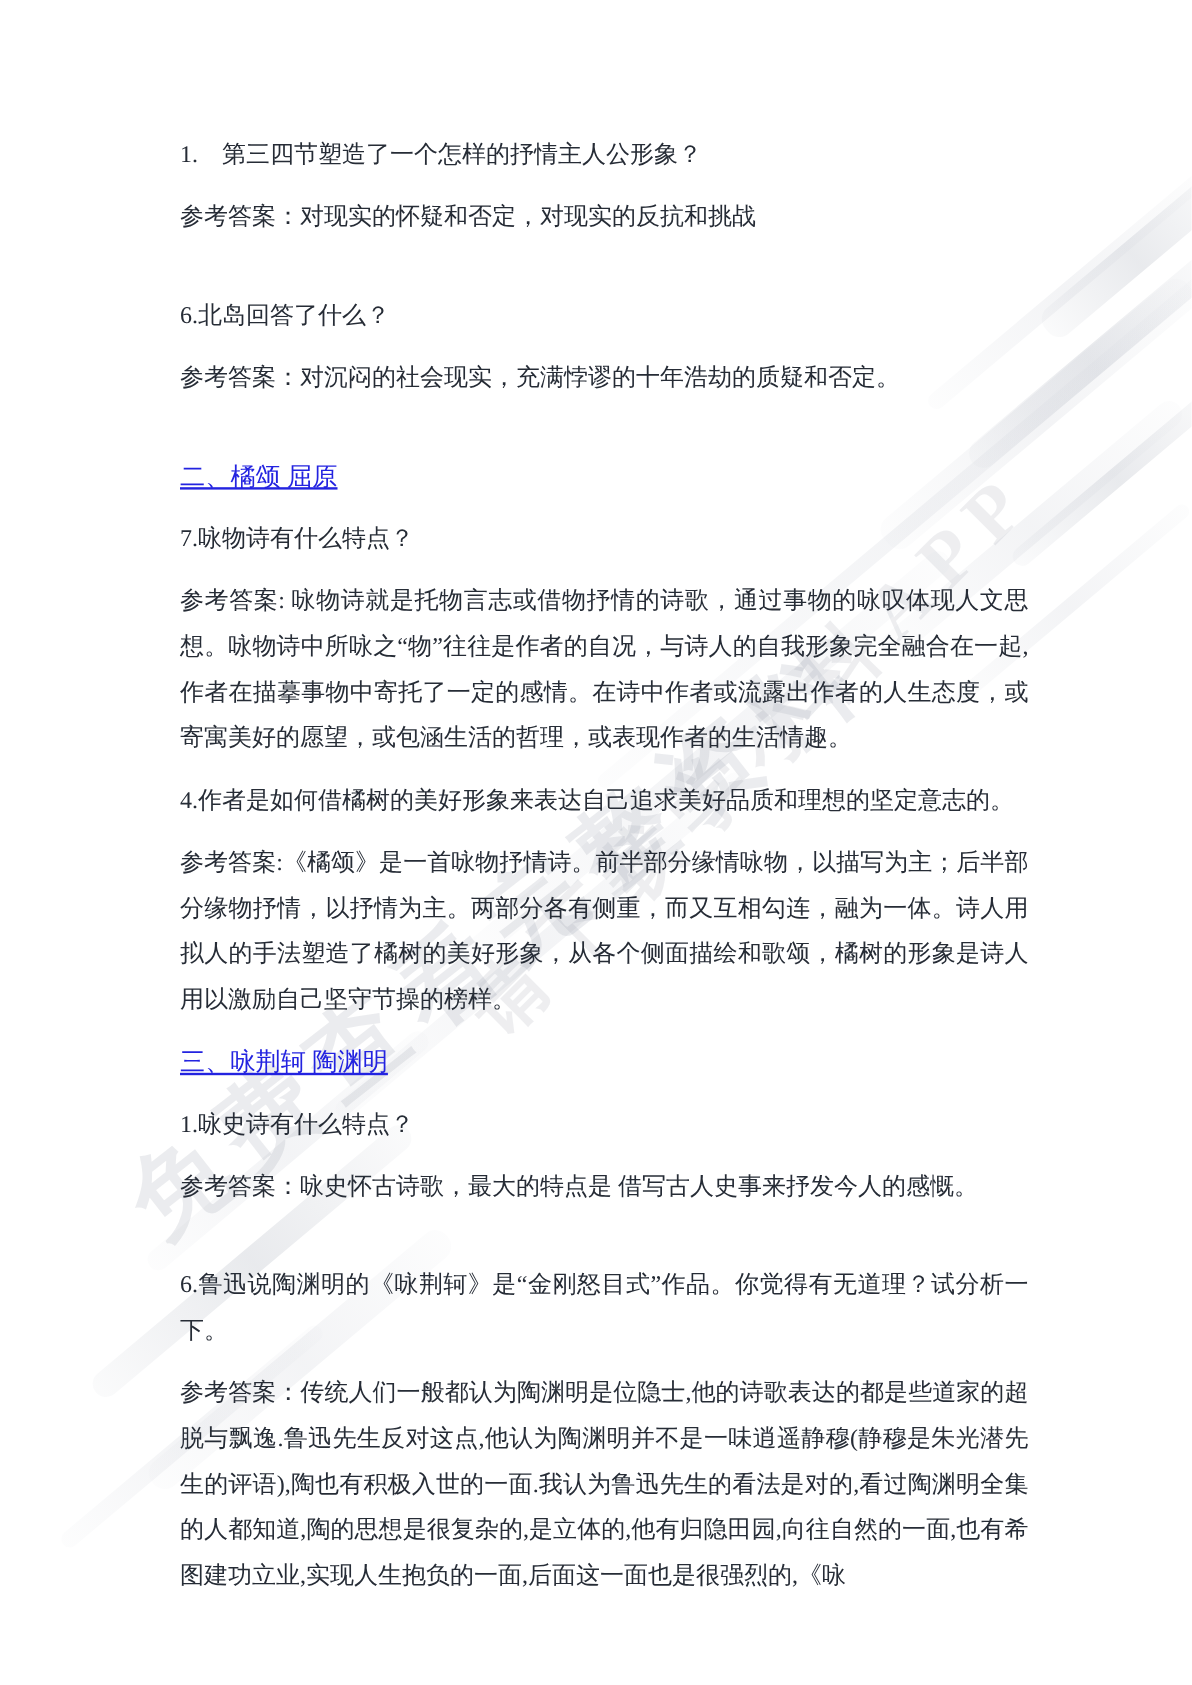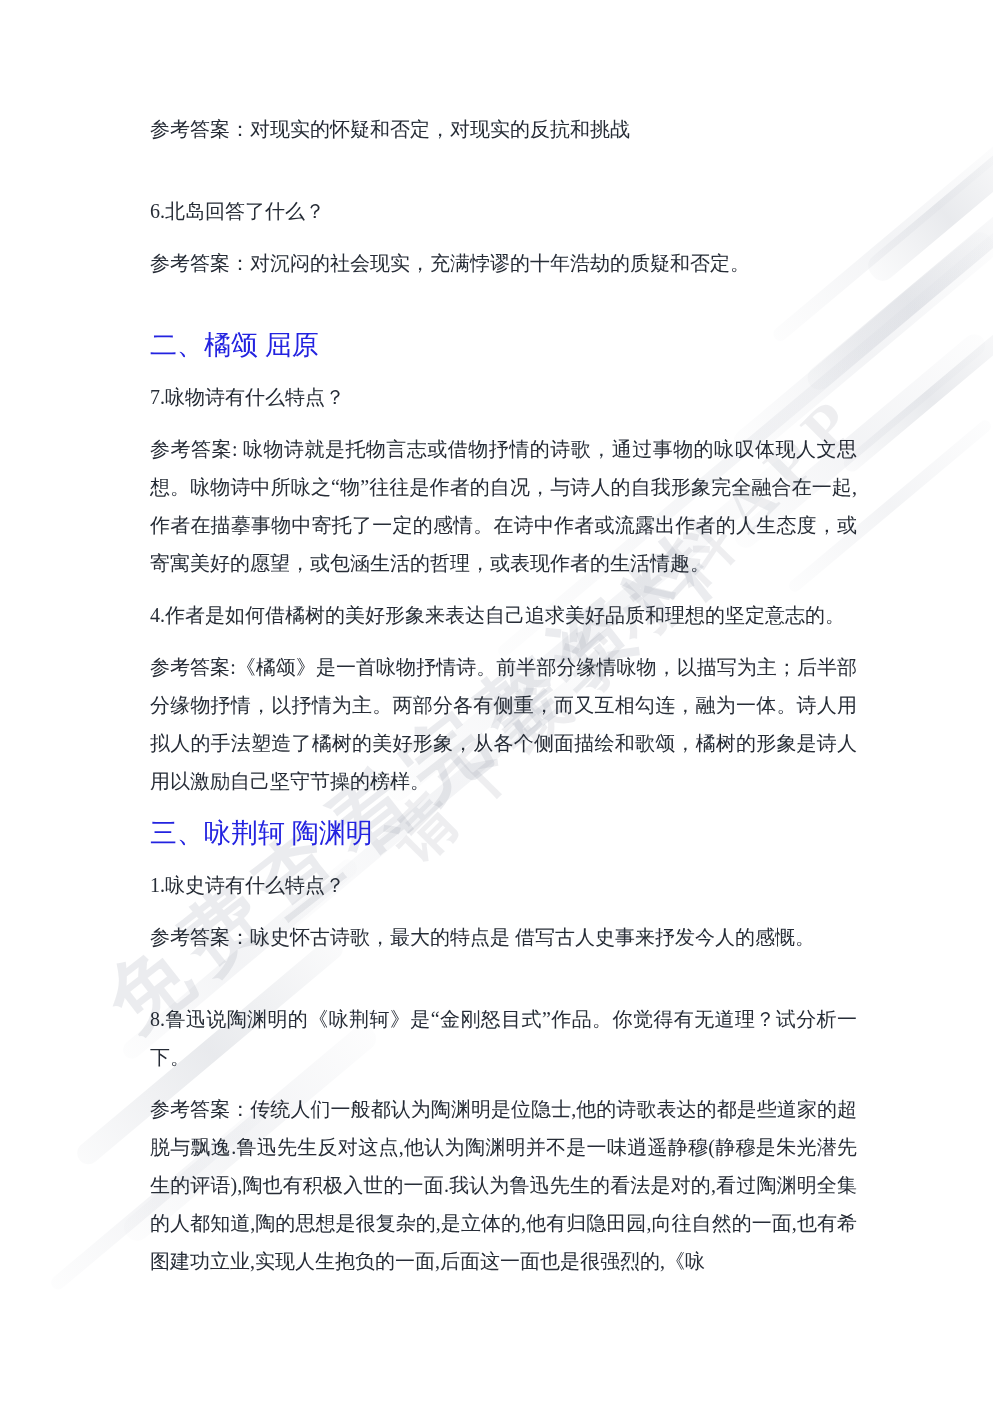--- a/index.html
+++ b/index.html
@@ -47,21 +47,22 @@
     margin: 0 0 14px 0;
     font-size: 20px;
     line-height: 38px;
     color: #262c36;
     text-align: justify;
     text-justify: inter-character;
   }
   .block.heading {
     color: #2323e0;
     font-weight: normal;
-    font-size: 27px;
+    font-size: 21px;
+    text-decoration: underline;
   }
   .block.gap { height: 30px; margin: 0; }
 </style>
 </head>
 <body>
 
 <div class="wm-layer">
 
   <div class="streak" style="left:850px; top:200px; width:190px; height:28px;"></div>
   <div class="streak soft" style="left:740px; top:235px; width:300px; height:14px;"></div>
@@ -78,29 +79,30 @@
   <div class="streak soft" style="left:90px;  top:950px;  width:300px; height:18px;"></div>
   <div class="streak" style="left:40px;  top:1040px; width:340px; height:22px;"></div>
   <div class="streak soft" style="left:90px;  top:1120px; width:320px; height:26px;"></div>
   <div class="streak soft" style="left:20px;  top:1190px; width:280px; height:14px;"></div>
 
   <div class="wm-text t1">免费查看完整资料</div>
   <div class="wm-text t2">请下载学小科APP</div>
 </div>
 
 <div class="content">
+    <p class="block question">1.　第三四节塑造了一个怎样的抒情主人公形象？</p>
     <p class="block answer">参考答案：对现实的怀疑和否定，对现实的反抗和挑战</p>
     <div class="block gap"></div>
     <p class="block question">6.北岛回答了什么？</p>
     <p class="block answer">参考答案：对沉闷的社会现实，充满悖谬的十年浩劫的质疑和否定。</p>
     <div class="block gap"></div>
     <h2 class="block heading">二、橘颂 屈原</h2>
     <p class="block question">7.咏物诗有什么特点？</p>
     <p class="block answer">参考答案: 咏物诗就是托物言志或借物抒情的诗歌，通过事物的咏叹体现人文思想。咏物诗中所咏之“物”往往是作者的自况，与诗人的自我形象完全融合在一起,作者在描摹事物中寄托了一定的感情。在诗中作者或流露出作者的人生态度，或寄寓美好的愿望，或包涵生活的哲理，或表现作者的生活情趣。</p>
     <p class="block question">4.作者是如何借橘树的美好形象来表达自己追求美好品质和理想的坚定意志的。</p>
     <p class="block answer">参考答案:《橘颂》是一首咏物抒情诗。前半部分缘情咏物，以描写为主；后半部分缘物抒情，以抒情为主。两部分各有侧重，而又互相勾连，融为一体。诗人用拟人的手法塑造了橘树的美好形象，从各个侧面描绘和歌颂，橘树的形象是诗人用以激励自己坚守节操的榜样。</p>
     <h2 class="block heading">三、咏荆轲 陶渊明</h2>
     <p class="block question">1.咏史诗有什么特点？</p>
     <p class="block answer">参考答案：咏史怀古诗歌，最大的特点是 借写古人史事来抒发今人的感慨。</p>
     <div class="block gap"></div>
-    <p class="block question">8.鲁迅说陶渊明的《咏荆轲》是“金刚怒目式”作品。你觉得有无道理？试分析一下。</p>
+    <p class="block question">6.鲁迅说陶渊明的《咏荆轲》是“金刚怒目式”作品。你觉得有无道理？试分析一下。</p>
     <p class="block answer">参考答案：传统人们一般都认为陶渊明是位隐士,他的诗歌表达的都是些道家的超脱与飘逸.鲁迅先生反对这点,他认为陶渊明并不是一味逍遥静穆(静穆是朱光潜先生的评语),陶也有积极入世的一面.我认为鲁迅先生的看法是对的,看过陶渊明全集的人都知道,陶的思想是很复杂的,是立体的,他有归隐田园,向往自然的一面,也有希图建功立业,实现人生抱负的一面,后面这一面也是很强烈的,《咏</p>
   </div>
 
 </body></html>

